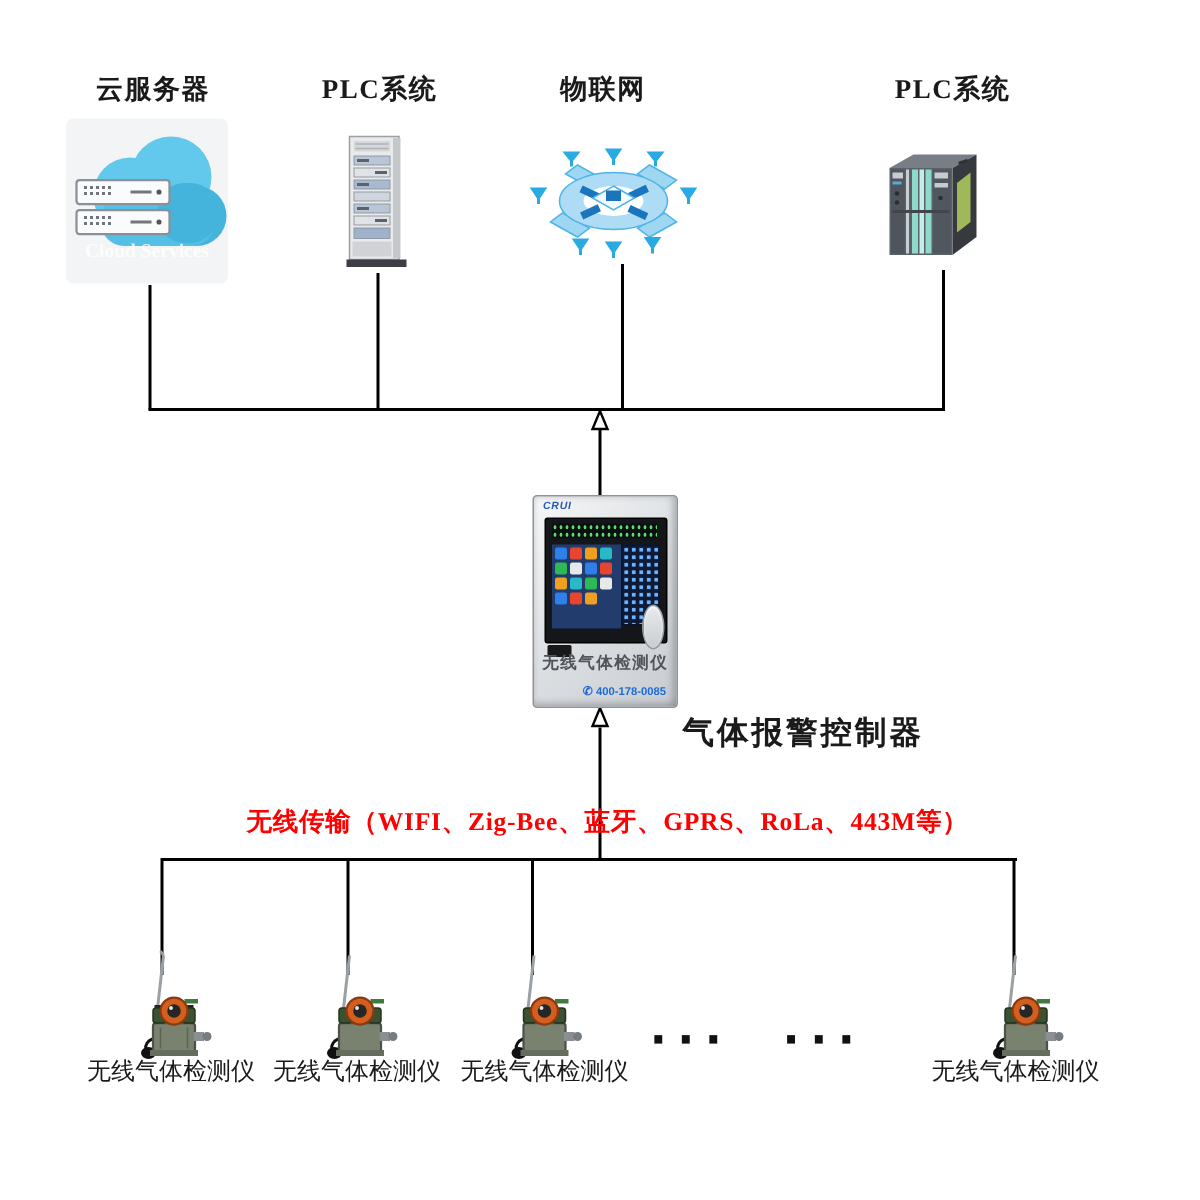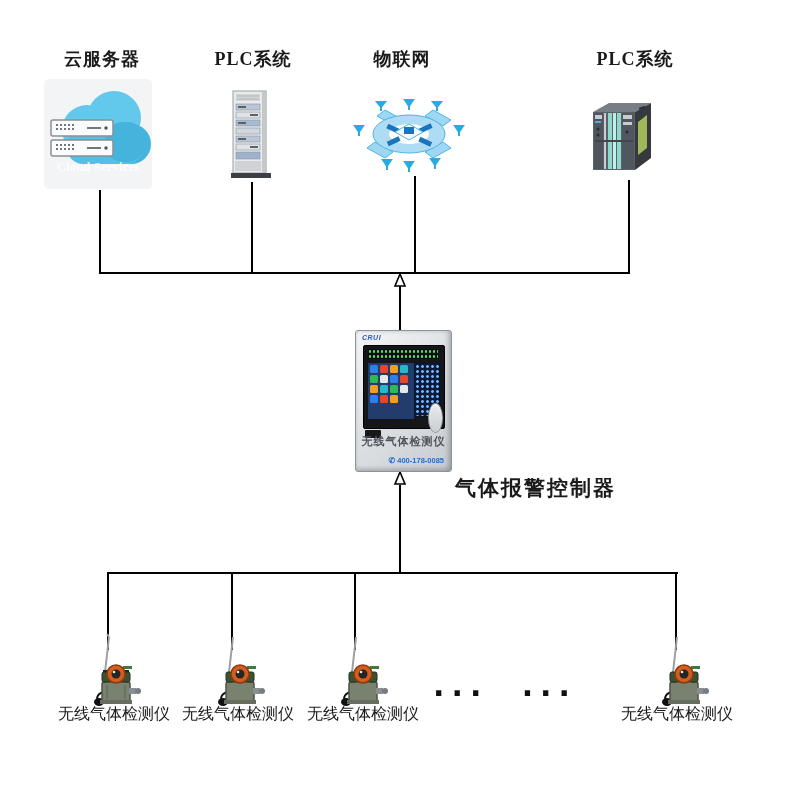--- a/index.html
+++ b/index.html
@@ -265,20 +265,21 @@
 
   <div class="callout-label" style="left:455px;top:474px;">气体报警控制器</div>
 
   <div class="arrowhead" style="left:393px;top:472px;">
     <svg width="14" height="14" viewBox="0 0 14 14">
         <polygon points="7,0 12,12 2,12" fill="#ffffff" stroke="#000" stroke-width="1.6"></polygon>
       </svg>
   </div>
   <div class="line" style="left:399px;top:485px;width:2px;height:88px;"></div>
 
+  <div class="bus-label" style="left:405px;top:536px;">无线传输（WIFI、Zig-Bee、蓝牙、GPRS、RoLa、443M等）</div>
 
   <div class="line" style="left:107px;top:572px;width:571px;height:2px;"></div>
   <div class="line" style="left:107px;top:574px;width:2px;height:76px;"></div>
   <div class="line" style="left:231px;top:574px;width:2px;height:76px;"></div>
   <div class="line" style="left:354px;top:574px;width:2px;height:76px;"></div>
   <div class="line" style="left:675px;top:574px;width:2px;height:76px;"></div>
 
   <div class="icon-wrap" style="left:83px;top:632px;">
     <svg width="60" height="75" viewBox="0 0 60 75">
       <line x1="20" y1="58" x2="26" y2="5" stroke="#9aa0a4" stroke-width="2"></line>

